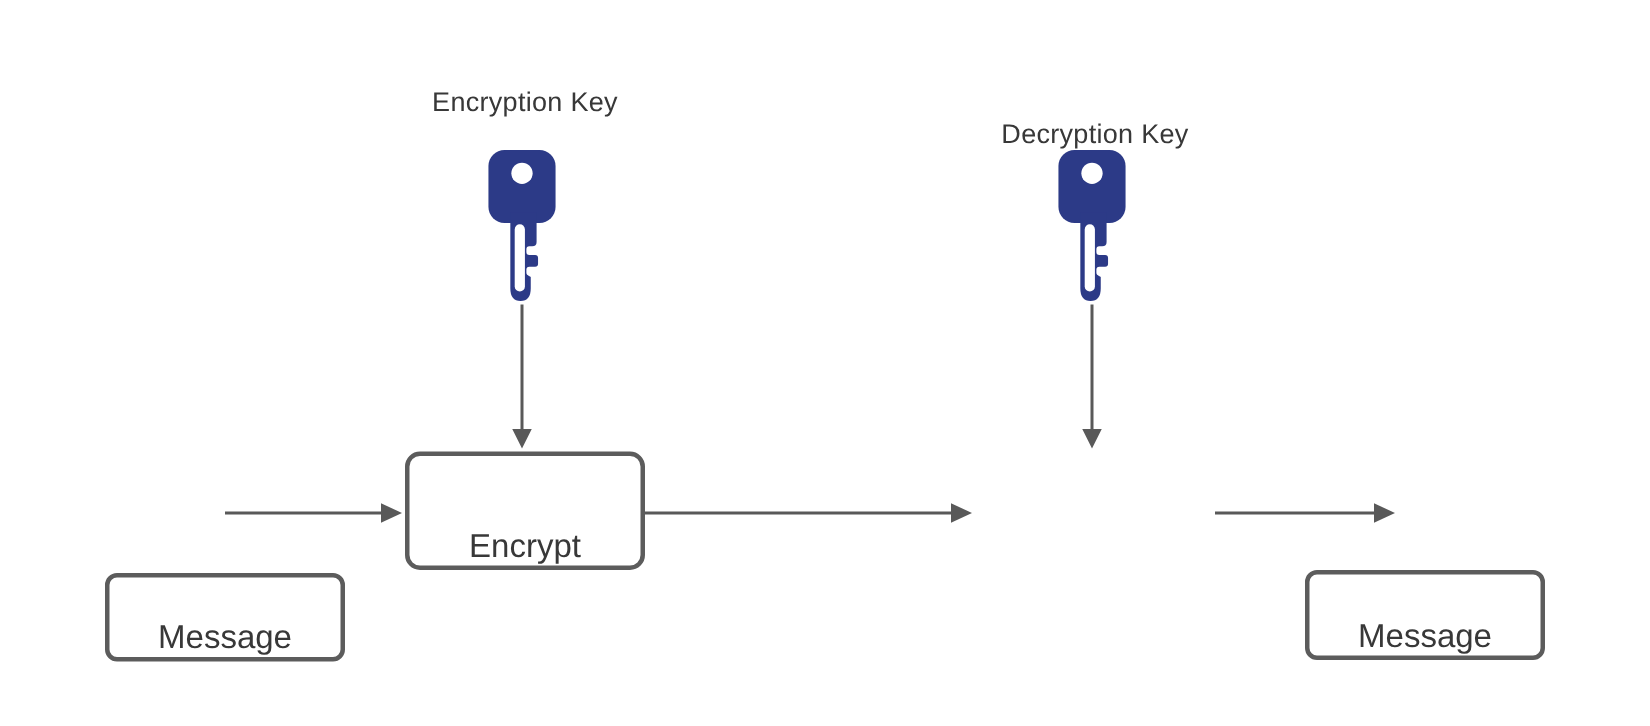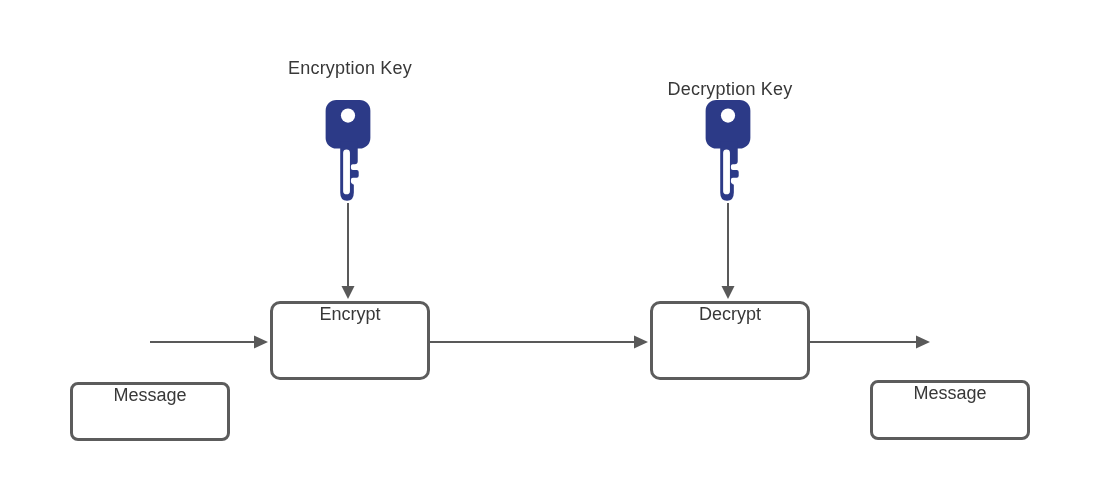--- a/index.html
+++ b/index.html
@@ -32,22 +32,22 @@
     letter-spacing:0.2px;
   }
   .key-svg{position:absolute;}
   .key-fill{fill:var(--key-blue);}
   .key-hole{fill:var(--background);}
   .node{
     position:absolute;
     box-sizing:border-box;
     background:var(--background);
     border:3px solid var(--box-border);
-    display:flex;align-items:flex-start;justify-content:center;
-    font-size:18px;
+    display:flex;align-items:flex-end;justify-content:center;
+    font-size:22px;
     color:var(--text);
   }
   .node.flow{border-radius:10px;}
   .node.plain{border-radius:8px;}
 </style>
 </head>
 <body>
 
 <div class="canvas">
 
@@ -91,23 +91,20 @@
     </defs>
     <use href="#keyShape"></use>
   </svg>
   <svg class="key-svg" style="left:704px;top:99px;" width="48" height="107" viewBox="0 0 48 110" aria-hidden="true">
     <use href="#keyShape"></use>
   </svg>
 
   <div class="node flow" style="left:270px;top:301px;width:160px;height:79px;">
     <span>Encrypt</span>
   </div>
-  <div class="node flow" style="left:650px;top:301px;width:160px;height:79px;">
-    <span>Decrypt</span>
-  </div>
 
   <div class="node plain" style="left:70px;top:382px;width:160px;height:59px;">
     <span>Message</span>
   </div>
   <div class="node plain" style="left:870px;top:380px;width:160px;height:60px;">
     <span>Message</span>
   </div>
 
 </div>
 

